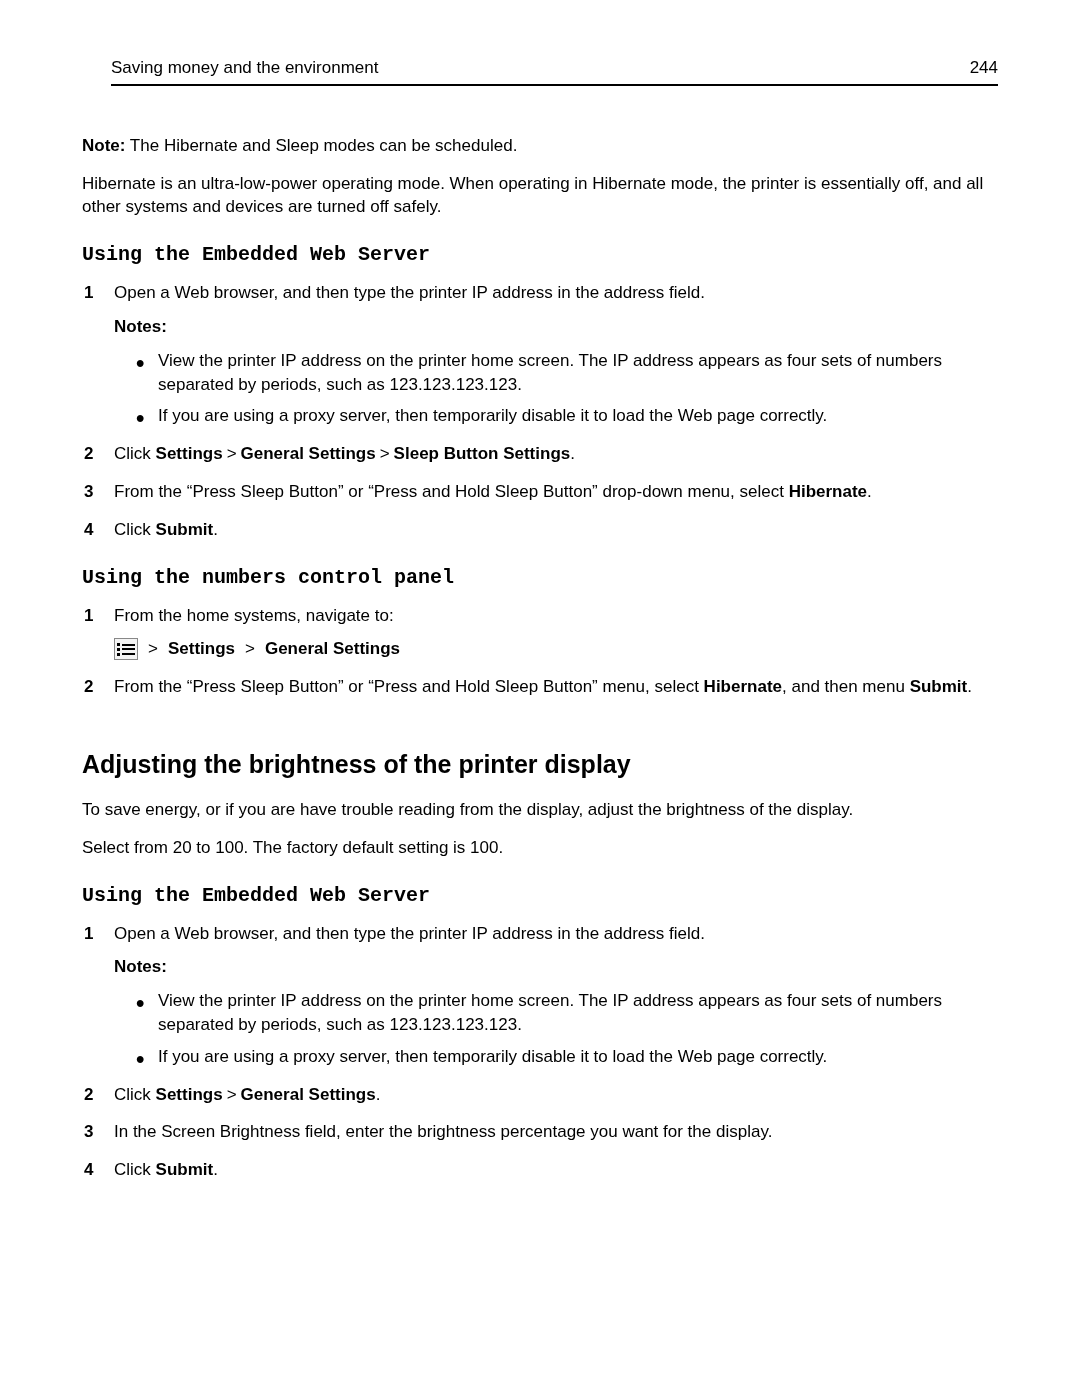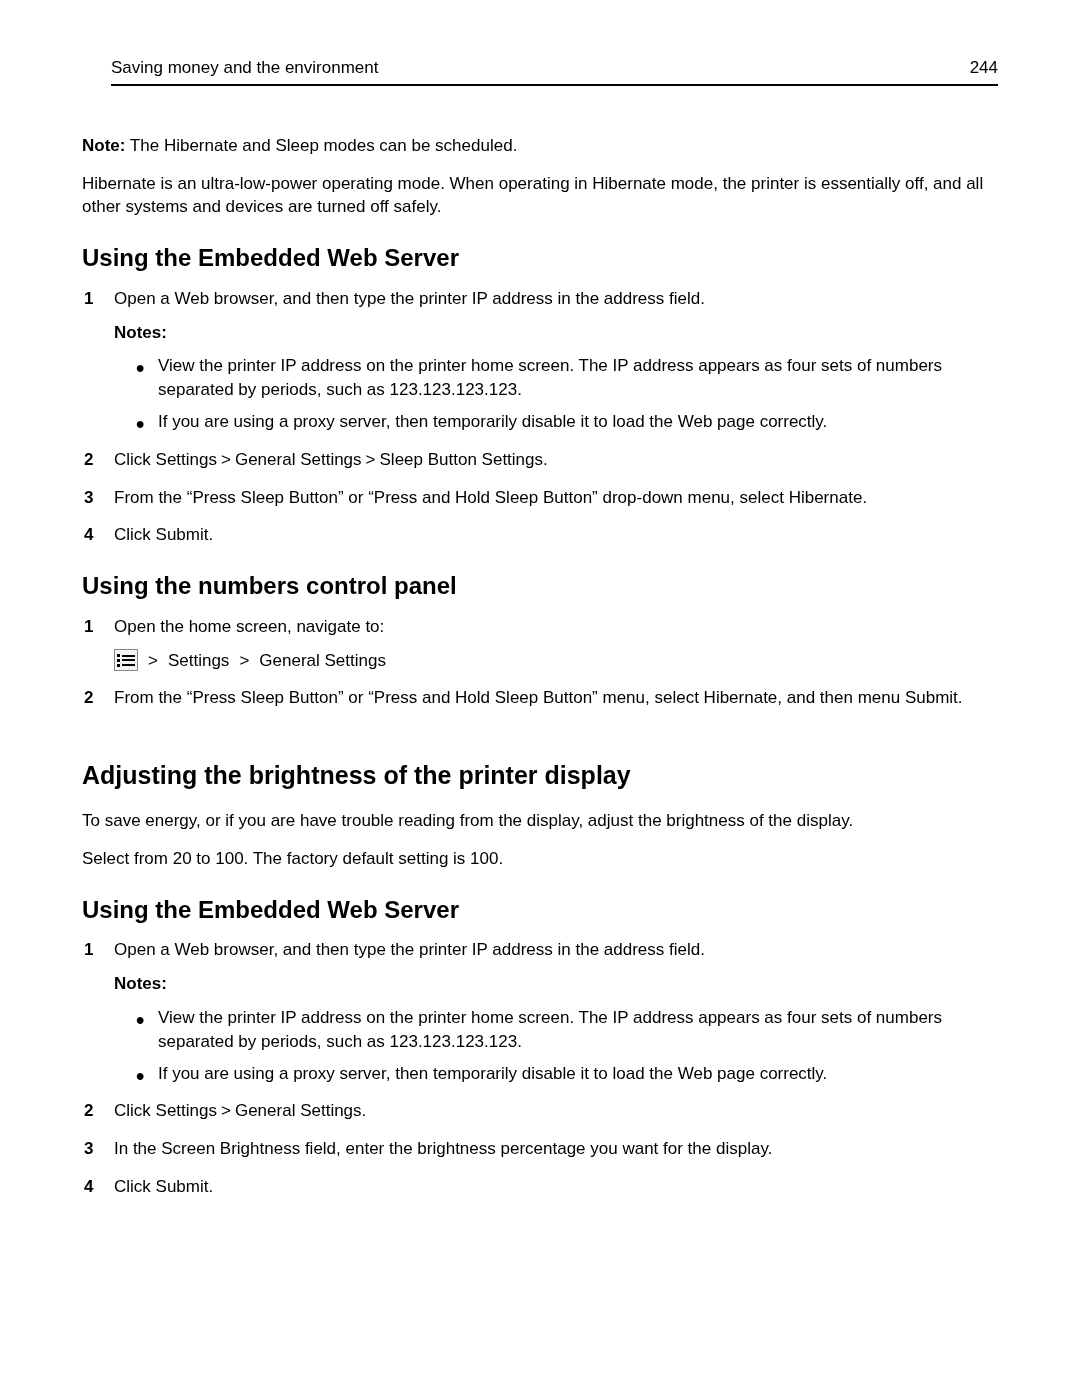--- a/index.html
+++ b/index.html
@@ -30,23 +30,24 @@
   h2.section-title {
     font-size: 25px;
     font-weight: 700;
     margin: 0 0 16px 0;
   }
   p.body {
     margin: 0 0 14px 0;
   }
   .note-prefix { font-weight: 700; }
   h3.sub {
-    font-size: 24px;
+    font-size: 20px;
     font-weight: 700;
     margin: 22px 0 12px 0;
+    font-family: Liberation Mono, monospace;
   }
   ol.numbered {
     list-style: none;
     padding: 0;
     margin: 0;
     counter-reset: item;
   }
   ol.numbered > li {
     counter-increment: item;
     position: relative;
@@ -76,21 +77,21 @@
     margin-bottom: 8px;
   }
   ul.bullets > li::before {
     content: "•";
     position: absolute;
     left: 0;
     top: -3px;
     font-size: 24px;
     font-weight: 700;
   }
-  .b { font-weight: 400; }
+  .b { font-weight: 700; }
   .chev { padding: 0 4px; }
   .menu-line {
     display: flex;
     align-items: center;
     gap: 6px;
     margin-top: 10px;
   }
   .menu-icon {
     width: 24px;
     height: 22px;
@@ -150,21 +151,21 @@
     </li>
     <li>
       <span>Click </span><span class="b">Submit</span>.
     </li>
   </ol>
 
   <h3 class="sub">Using the numbers control panel</h3>
 
   <ol class="numbered">
     <li>
-      <span>Open the home screen, navigate to:</span>
+      <span>From the home systems, navigate to:</span>
       <div class="menu-line">
         <span class="menu-icon">
           <span class="row">
               <span class="dot"></span>
               <span class="bar"></span>
             </span>
           <span class="row">
               <span class="dot"></span>
               <span class="bar"></span>
             </span>

